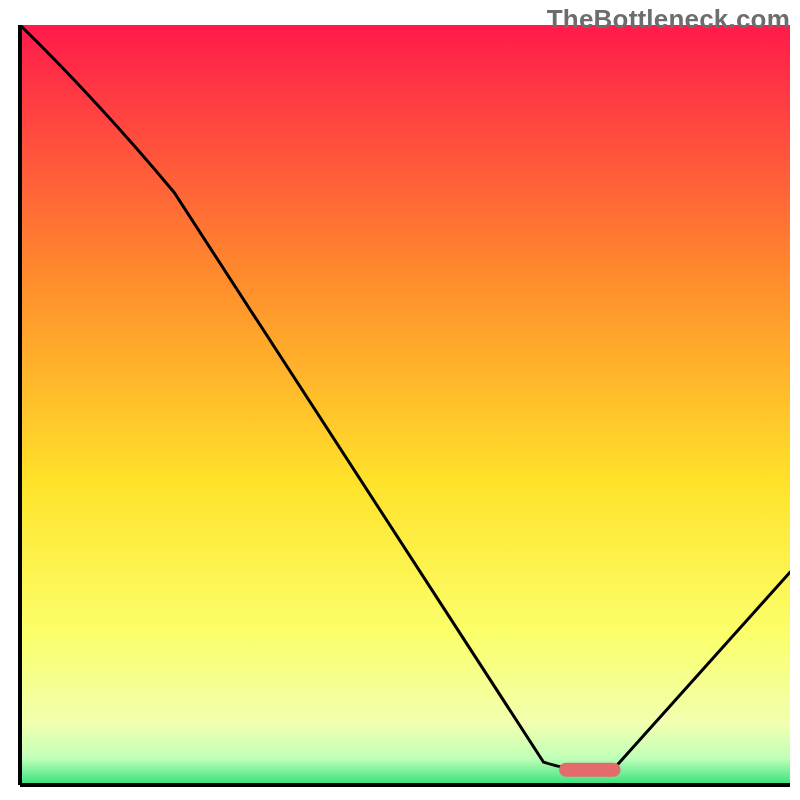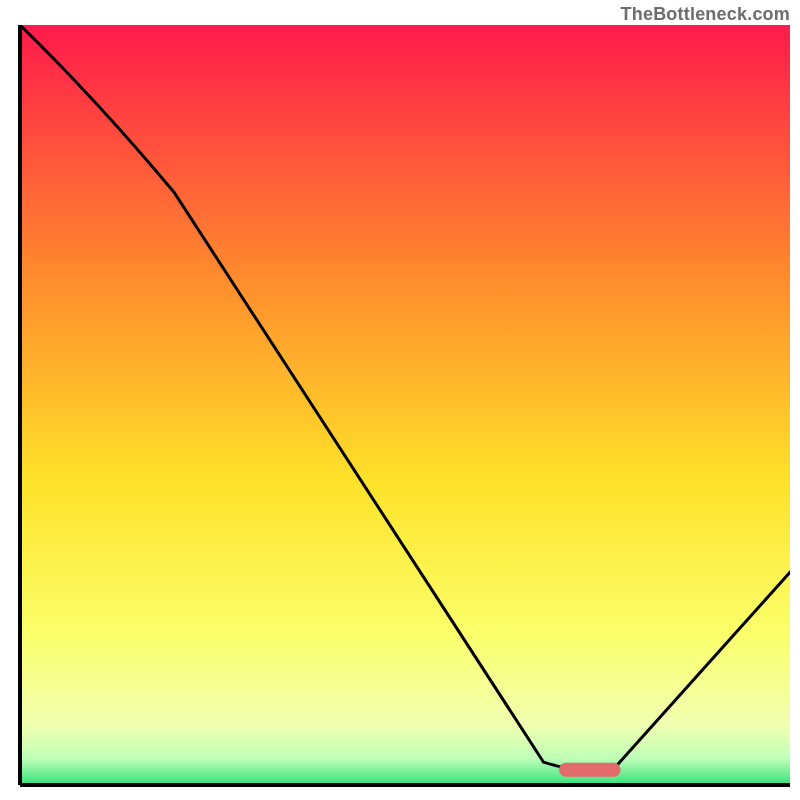--- a/index.html
+++ b/index.html
@@ -8,21 +8,21 @@
     width: 800px;
     height: 800px;
     background: #ffffff;
     font-family: Arial, Helvetica, sans-serif;
     position: relative;
   }
   .watermark {
     position: absolute;
     top: 4px;
     right: 10px;
-    font-size: 18px;
+    font-size: 26px;
     font-weight: 600;
     color: #6d6d6d;
     z-index: 5;
     letter-spacing: 0.2px;
   }
   .plot-wrap {
     position: absolute;
     left: 15px;
     top: 25px;
     width: 775px;

